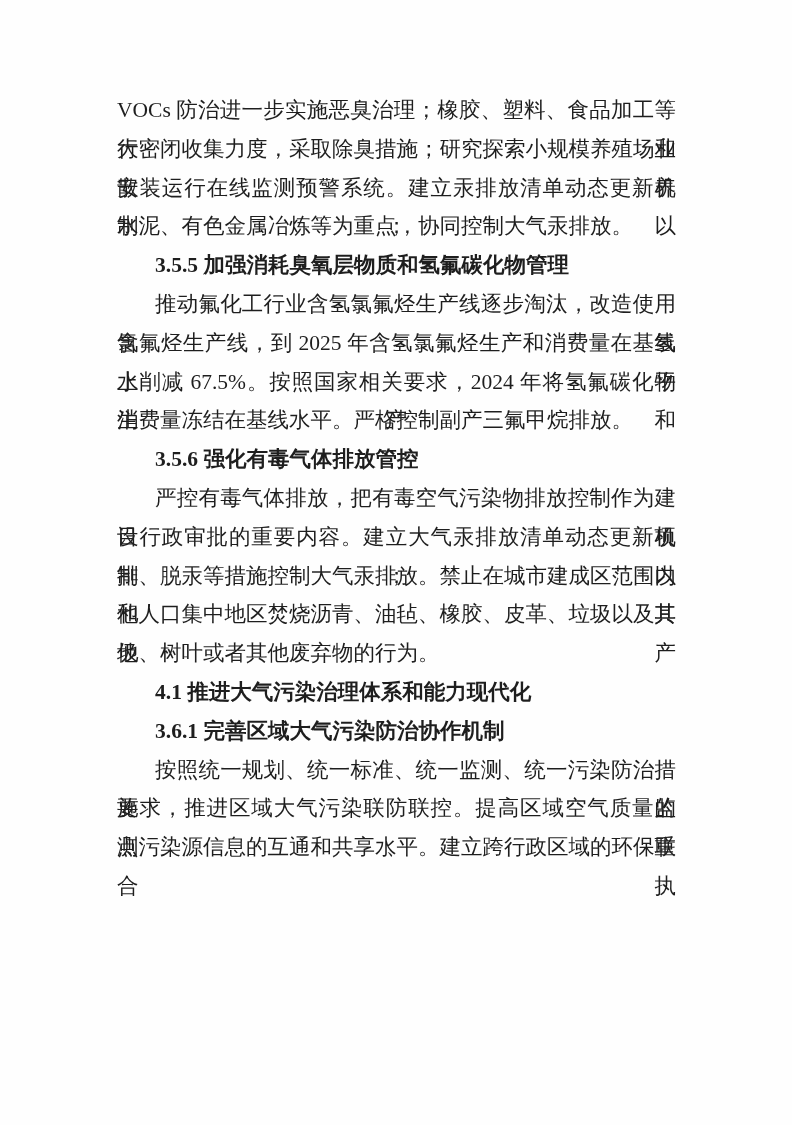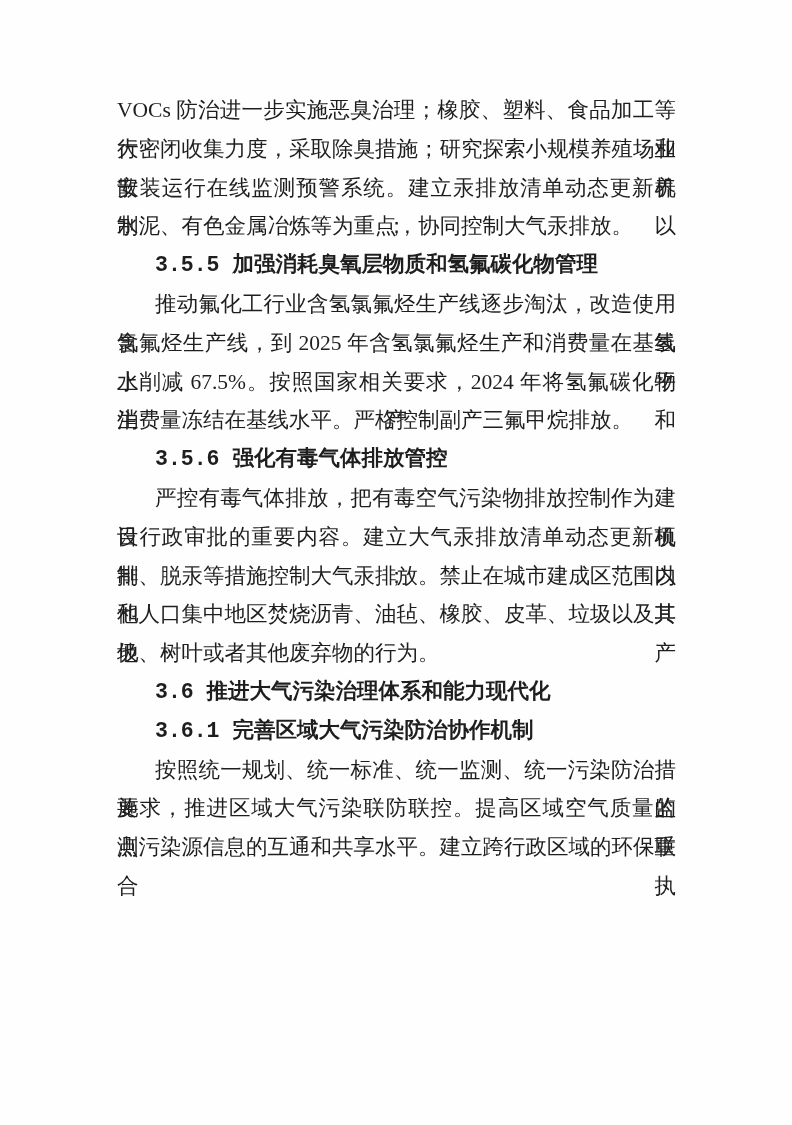--- a/index.html
+++ b/index.html
@@ -46,21 +46,20 @@
   
   .ind {
     text-indent: 38px;
   }
   
   .hd {
     font-weight: bold;
     text-indent: 38px;
     text-align: left;
     text-align-last: left;
-    font-family: Liberation Mono, monospace;
   }
 </style>
 </head>
 <body>
 
 <div class="page">
   <div class="textblock">
     <div class="l jf">VOCs 防治进一步实施恶臭治理；橡胶、塑料、食品加工等行业</div>
     <div class="l jf">大密闭收集力度，采取除臭措施；研究探索小规模养殖场和散养</div>
     <div class="l jf">安装运行在线监测预警系统。建立汞排放清单动态更新机制；以</div>
@@ -69,19 +68,19 @@
     <div class="l jf ind">推动氟化工行业含氢氯氟烃生产线逐步淘汰，改造使用含氢</div>
     <div class="l jf">氯氟烃生产线，到 2025 年含氢氯氟烃生产和消费量在基线水平</div>
     <div class="l jf">上削减 67.5%。按照国家相关要求，2024 年将氢氟碳化物生产和</div>
     <div class="l end">消费量冻结在基线水平。严格控制副产三氟甲烷排放。</div>
     <div class="l hd">3.5.6 强化有毒气体排放管控</div>
     <div class="l jf ind">严控有毒气体排放，把有毒空气污染物排放控制作为建设项</div>
     <div class="l jf">目行政审批的重要内容。建立大气汞排放清单动态更新机制；以</div>
     <div class="l jf">排、脱汞等措施控制大气汞排放。禁止在城市建成区范围内和其</div>
     <div class="l jf">他人口集中地区焚烧沥青、油毡、橡胶、皮革、垃圾以及其他产</div>
     <div class="l end">圾、树叶或者其他废弃物的行为。</div>
-    <div class="l hd">3.6 推进大气污染治理体系和能力现代化</div>
+    <div class="l hd">4.1 推进大气污染治理体系和能力现代化</div>
     <div class="l hd">3.6.1 完善区域大气污染防治协作机制</div>
     <div class="l jf ind">按照统一规划、统一标准、统一监测、统一污染防治措施的</div>
     <div class="l jf">要求，推进区域大气污染联防联控。提高区域空气质量监测、重</div>
     <div class="l jf">点污染源信息的互通和共享水平。建立跨行政区域的环保联合执</div>
   </div>
 </div>
 
 </body></html>

